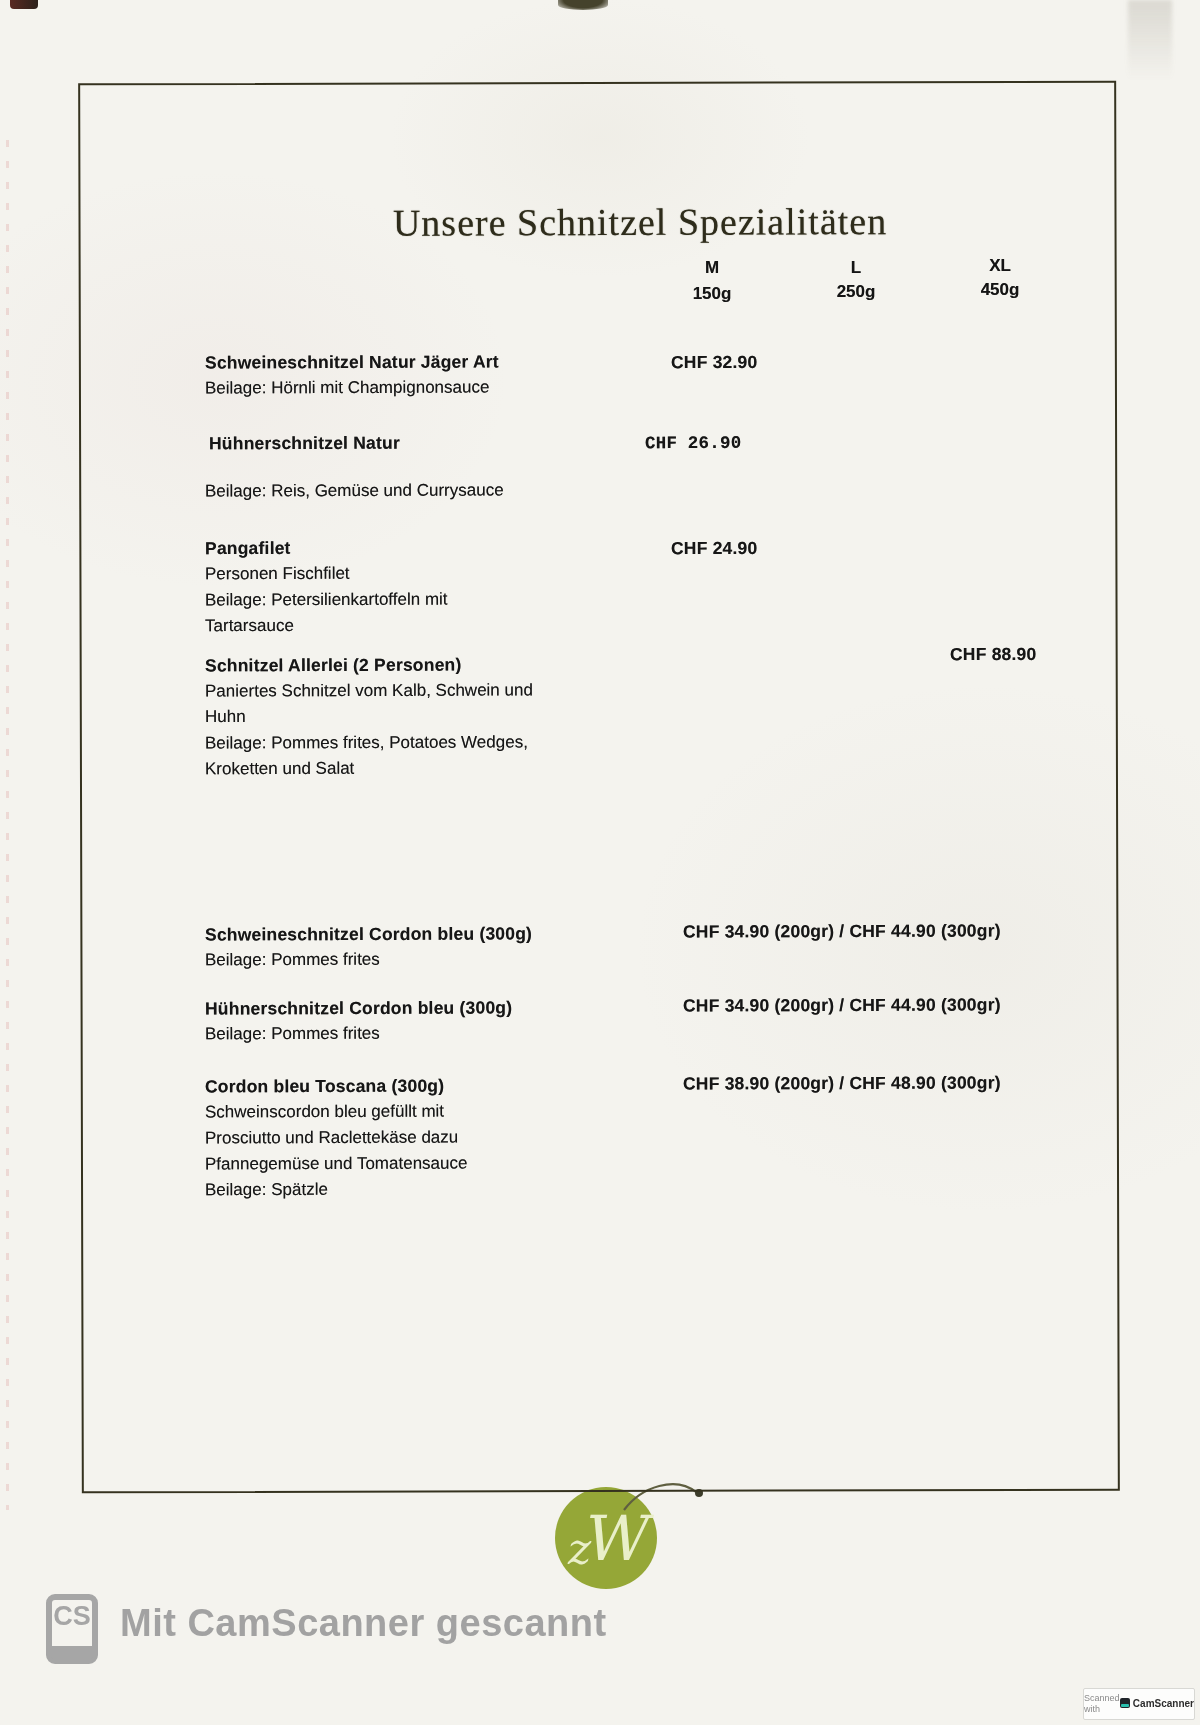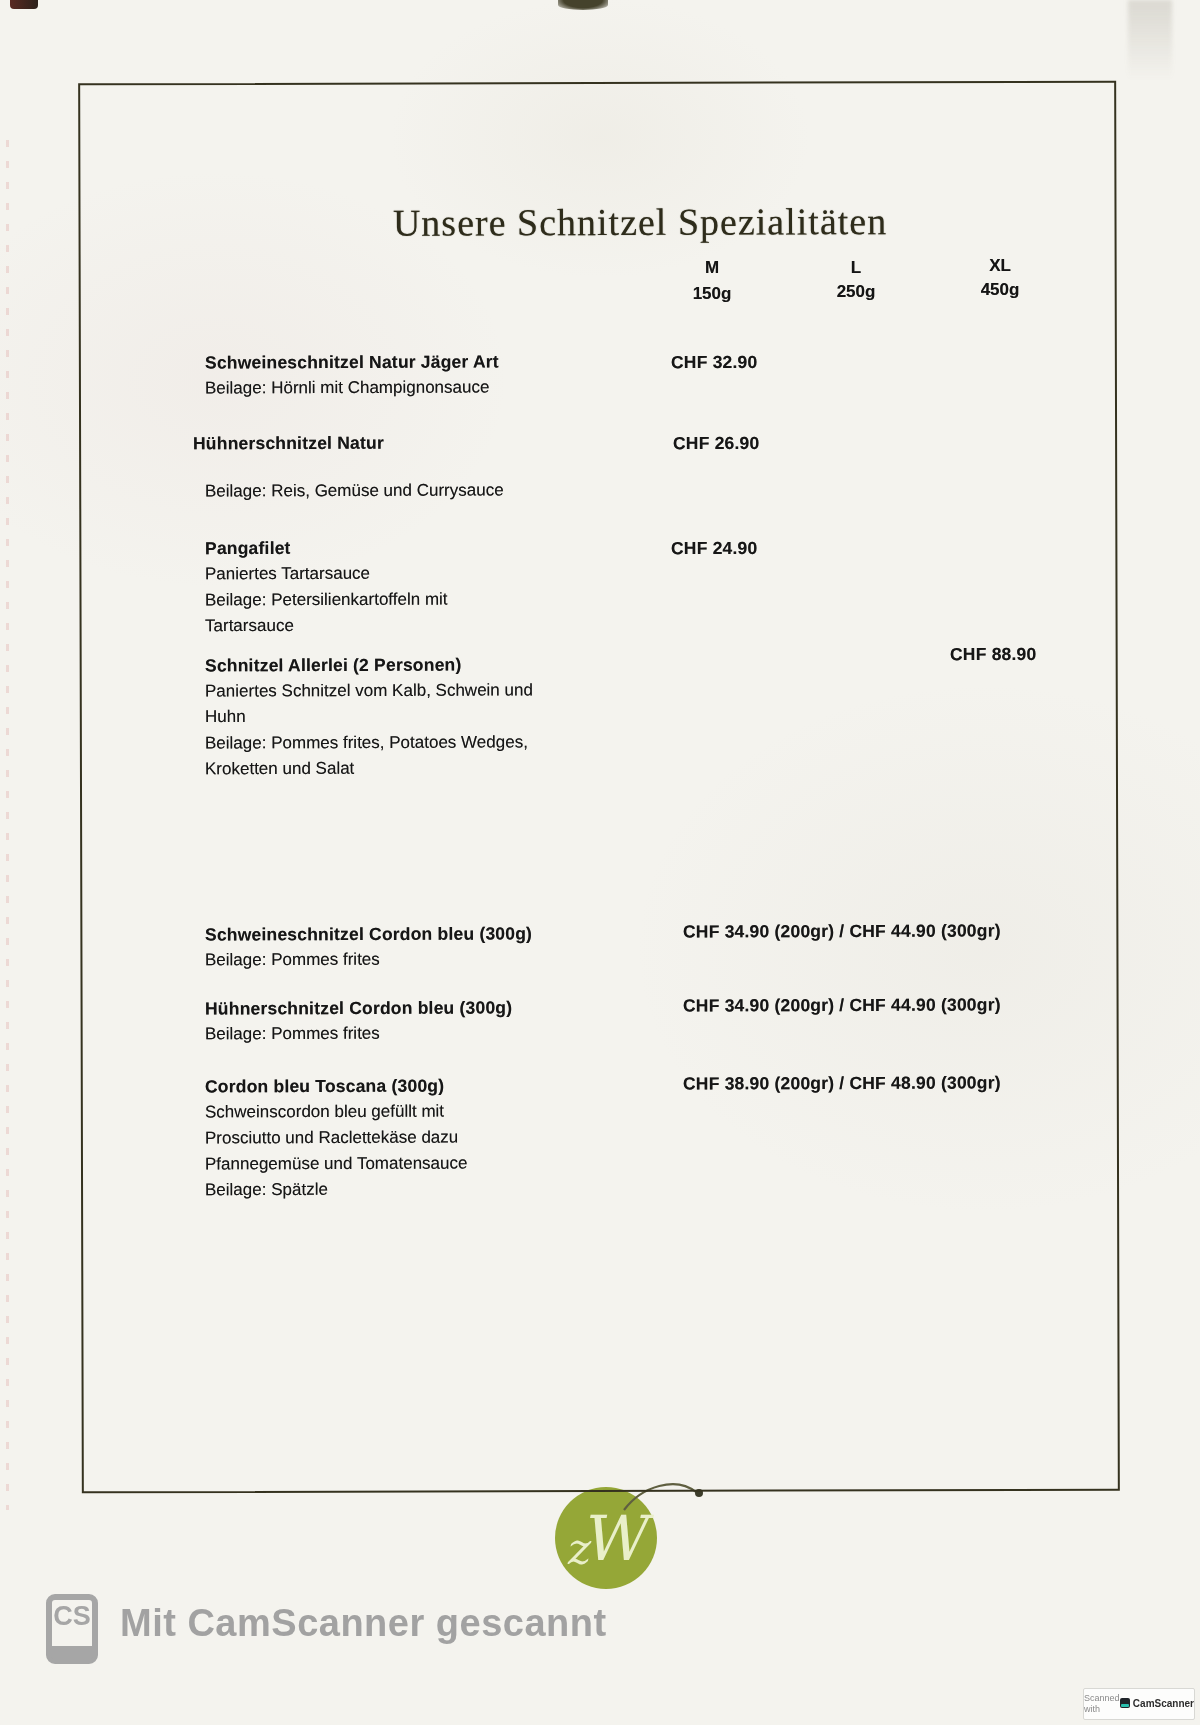--- a/index.html
+++ b/index.html
@@ -125,27 +125,27 @@
   <div class="col-head" style="left:821px;top:258px;">L</div>
   <div class="col-head" style="left:965px;top:256px;">XL</div>
   <div class="col-head" style="left:677px;top:284px;">150g</div>
   <div class="col-head" style="left:821px;top:282px;">250g</div>
   <div class="col-head" style="left:965px;top:280px;">450g</div>
 
   <div class="txt name" style="left:205px;top:349px;">Schweineschnitzel Natur Jäger Art</div>
   <div class="txt price" style="left:671px;top:349px;">CHF 32.90</div>
   <div class="txt" style="left:205px;top:375px;">Beilage: Hörnli mit Champignonsauce</div>
 
-  <div class="txt name" style="left:193px;top:430px;">Hühnerschnitzel Natur</div>
-  <div class="txt price" style="left:673px;top:430px;">CHF 26.90</div>
+  <div class="txt name" style="left:209px;top:430px;">Hühnerschnitzel Natur</div>
+  <div class="txt price" style="left:645px;top:430px;font-family:Liberation Mono, monospace;">CHF 26.90</div>
   <div class="txt" style="left:205px;top:478px;">Beilage: Reis, Gemüse und Currysauce</div>
 
   <div class="txt name" style="left:205px;top:535px;">Pangafilet</div>
   <div class="txt price" style="left:671px;top:535px;">CHF 24.90</div>
-  <div class="txt" style="left:205px;top:561px;">Paniertes Tartarsauce</div>
+  <div class="txt" style="left:205px;top:561px;">Personen Fischfilet</div>
   <div class="txt" style="left:205px;top:587px;">Beilage: Petersilienkartoffeln mit</div>
   <div class="txt" style="left:205px;top:613px;">Tartarsauce</div>
 
   <div class="txt name" style="left:205px;top:652px;">Schnitzel Allerlei (2 Personen)</div>
   <div class="txt price" style="left:950px;top:641px;">CHF 88.90</div>
   <div class="txt" style="left:205px;top:678px;">Paniertes Schnitzel vom Kalb, Schwein und</div>
   <div class="txt" style="left:205px;top:704px;text-align:right;">Huhn</div>
   <div class="txt" style="left:205px;top:730px;">Beilage: Pommes frites, Potatoes Wedges,</div>
   <div class="txt" style="left:205px;top:756px;">Kroketten und Salat</div>
 

